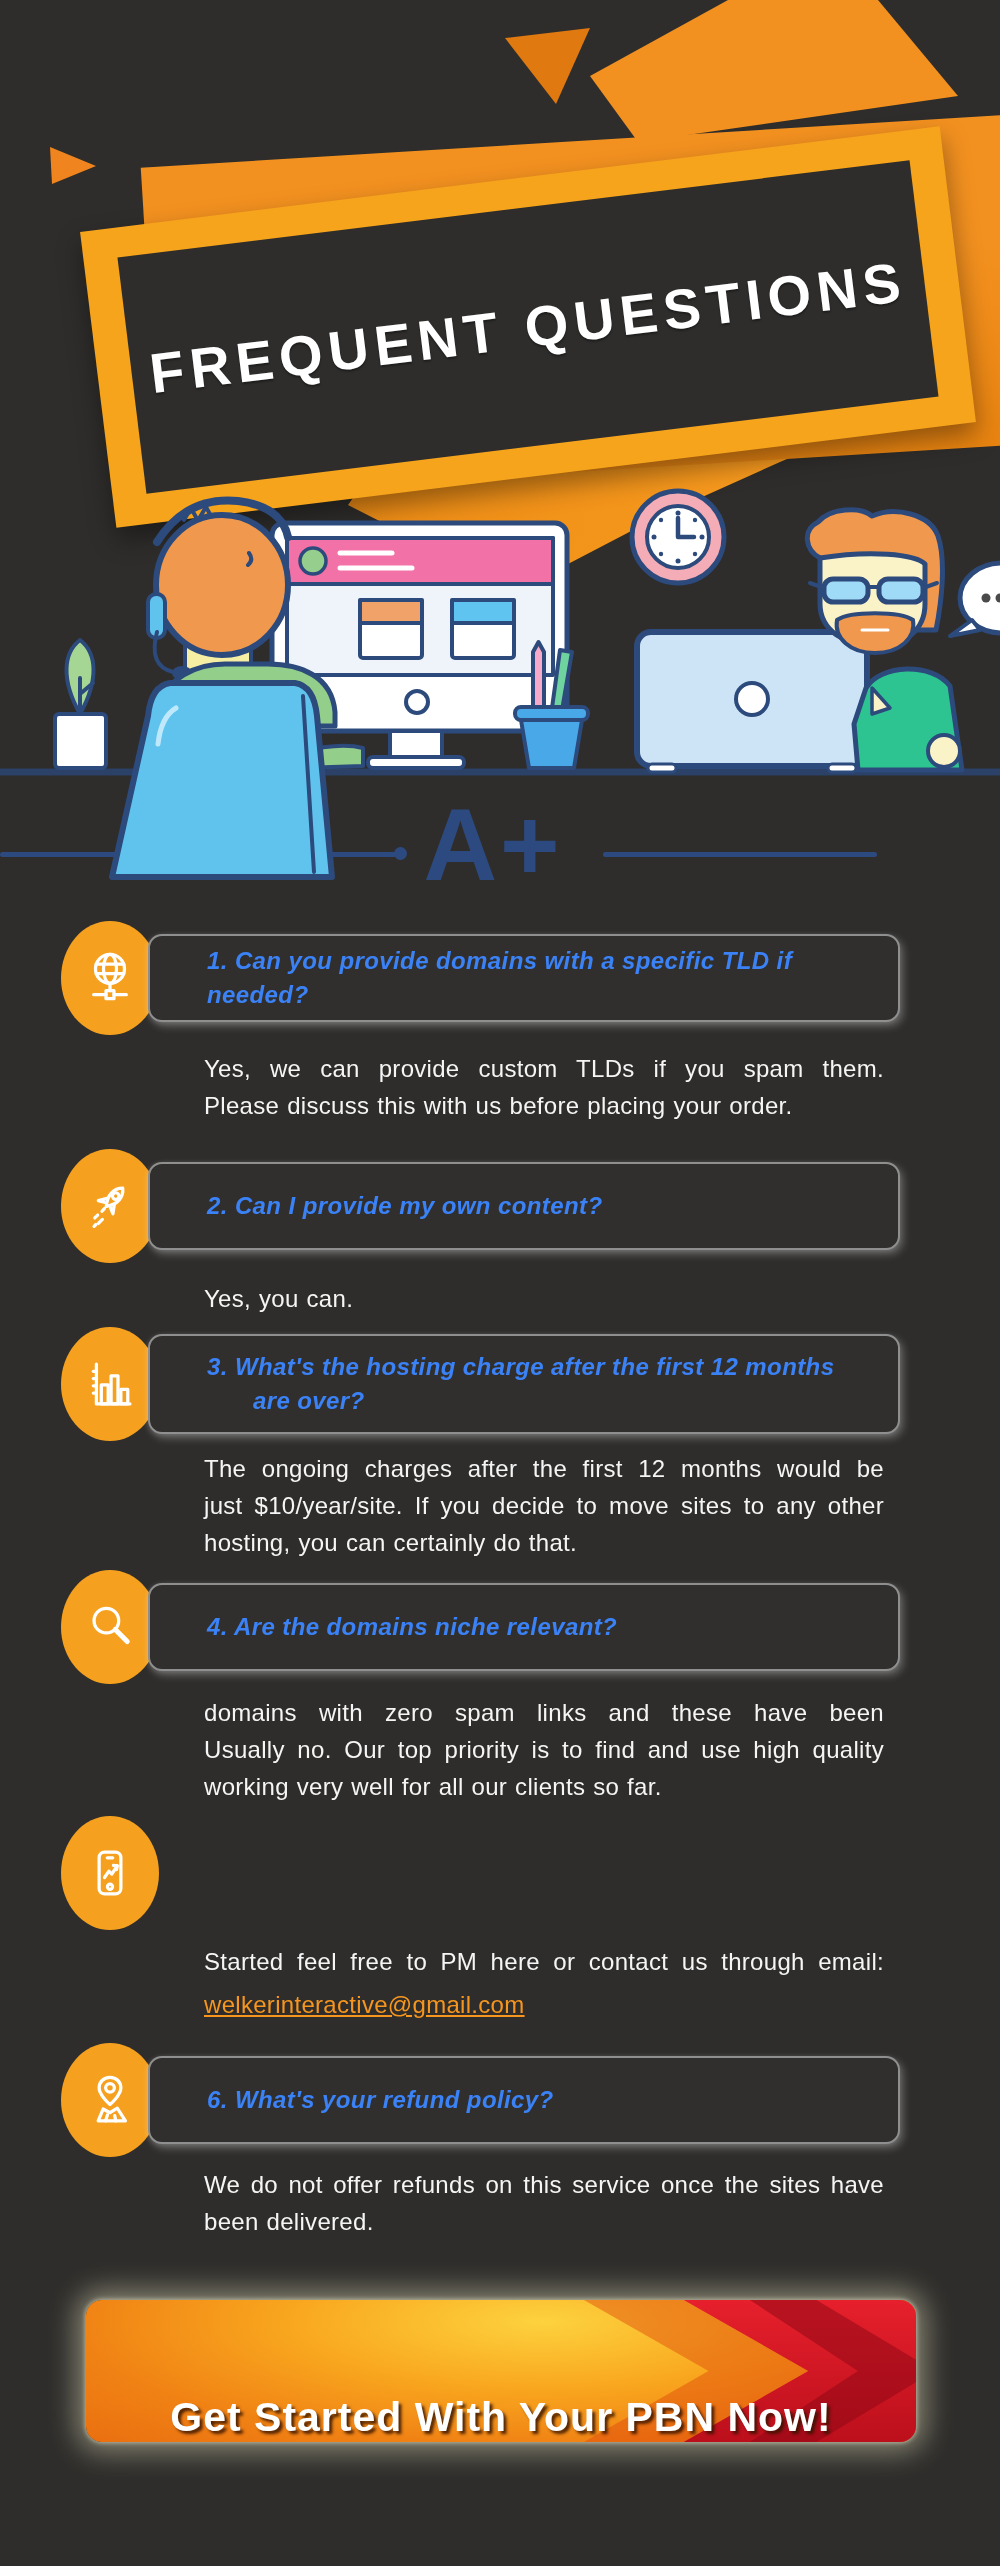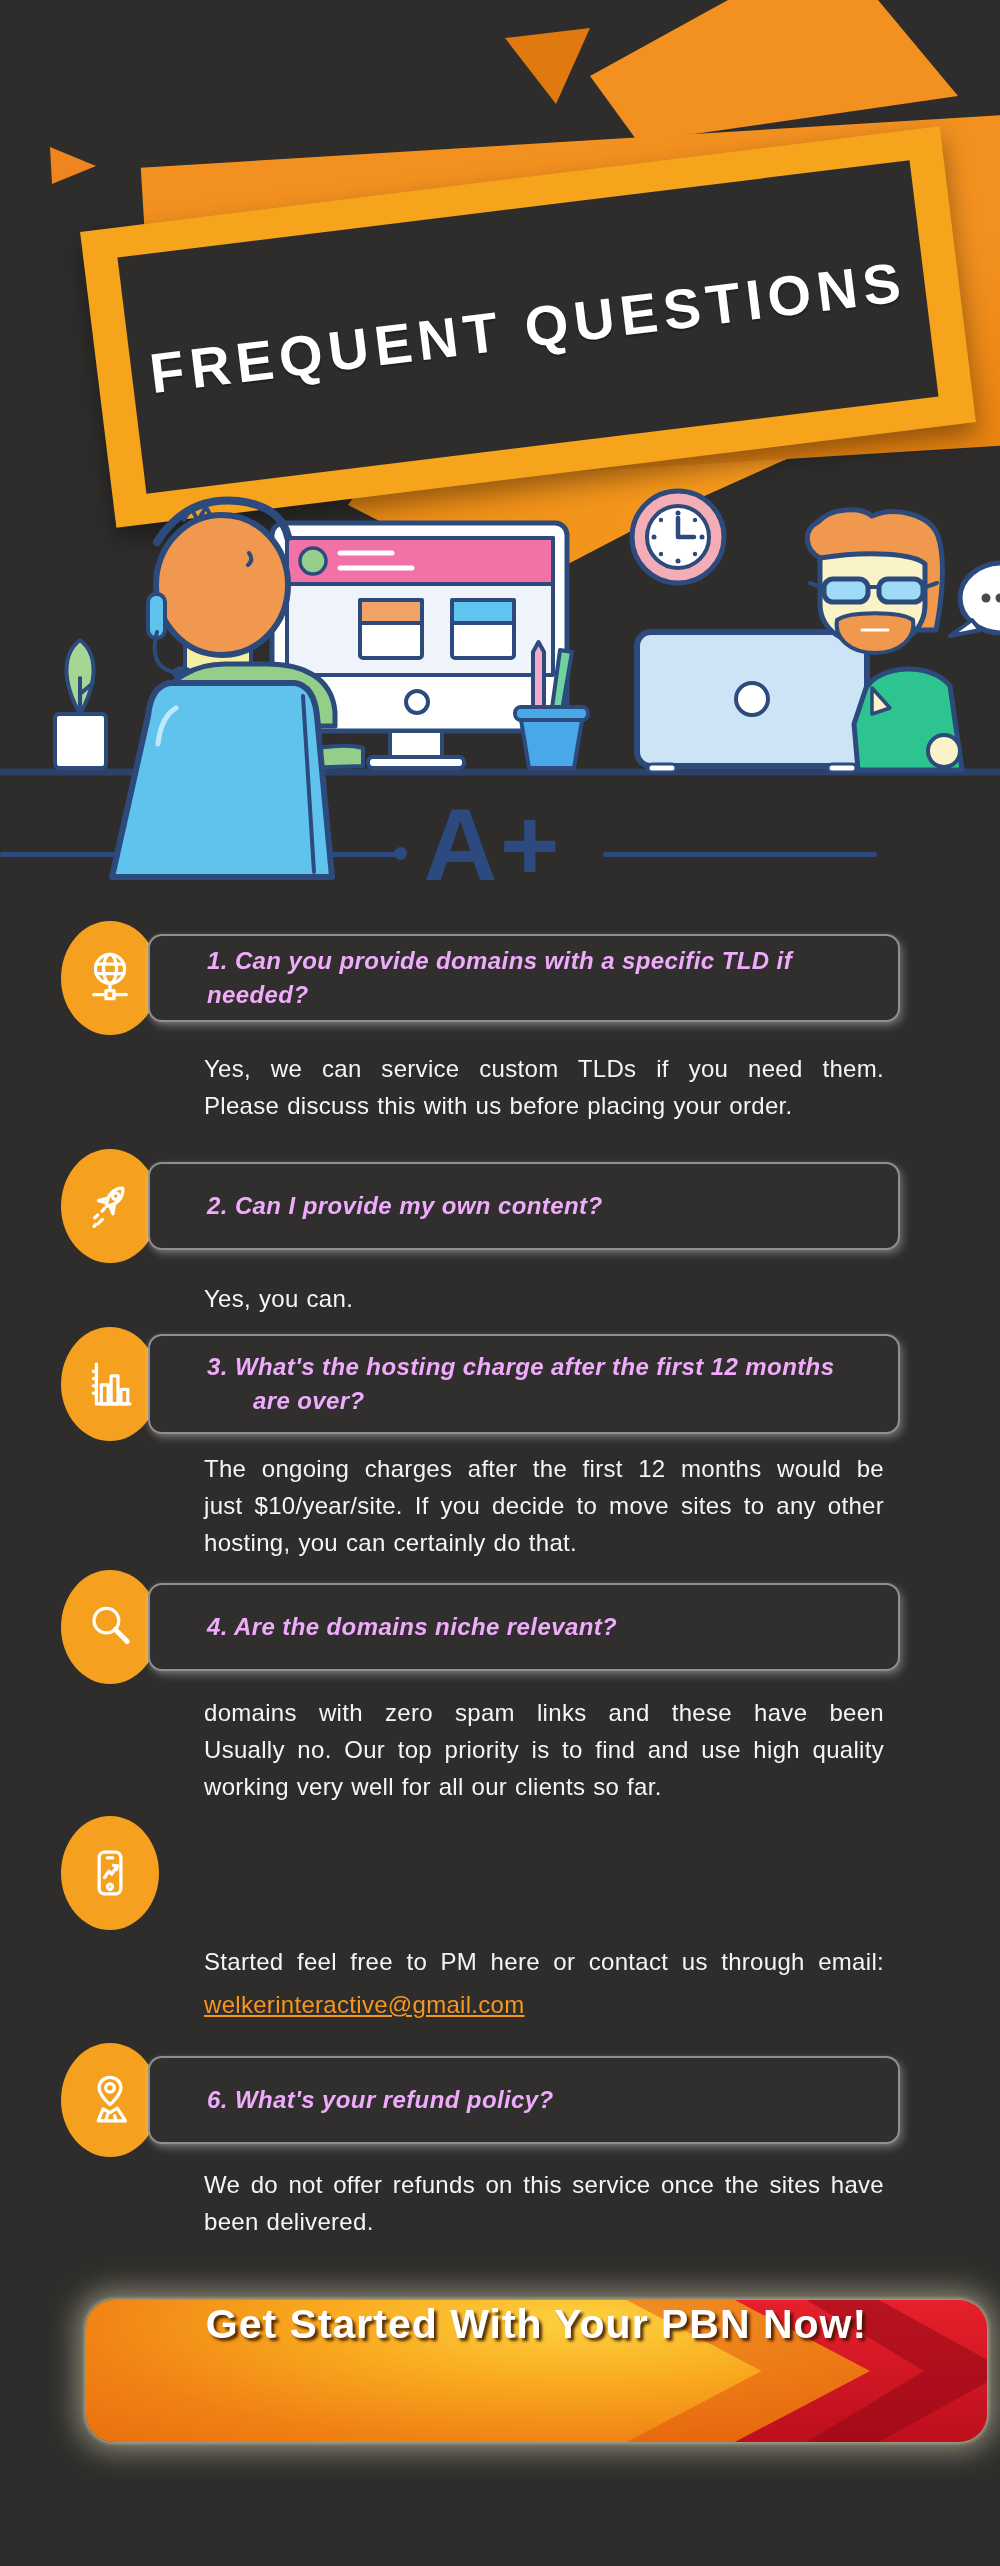--- a/index.html
+++ b/index.html
@@ -27,32 +27,32 @@
   .dl-left{left:0;top:852px;width:396px;}
   .dl-dot{position:absolute;left:394px;top:847px;width:13px;height:13px;border-radius:50%;background:#2d4a80;z-index:3;}
   .dl-right{left:603px;top:852px;width:274px;}
   .divider-label{position:absolute;left:398px;top:794px;width:190px;text-align:center;z-index:3;
         color:#2d4a80;font-size:102px;font-weight:800;letter-spacing:3px;line-height:1;}
   
   #faq-list{position:absolute;left:0;top:0;width:1000px;height:2566px;z-index:5;}
   .faq-box{position:absolute;left:148px;width:752px;box-sizing:border-box;background:#302f2e;
         border:2px solid #8f8f8f;border-radius:14px;display:flex;flex-direction:column;justify-content:center;
         padding-left:57px;box-shadow:3px 4px 9px rgba(255,255,255,.28),-1px 1px 5px rgba(255,255,255,.12);}
-  .faq-question{color:#f0abfc;font-size:24px;font-style:italic;font-weight:600;letter-spacing:.4px;line-height:34px;}
+  .faq-question{color:#3b82f6;font-size:24px;font-style:italic;font-weight:600;letter-spacing:.4px;line-height:34px;}
   .q-indent{margin-left:46px;}
   .faq-icon{position:absolute;left:61px;width:98px;height:114px;background:#f5a11f;border-radius:50%;
         display:flex;align-items:center;justify-content:center;}
   .faq-icon svg{width:58px;height:58px;}
   .faq-answer{position:absolute;left:204px;width:680px;color:#f5f5f5;font-size:24px;letter-spacing:.3px;
         word-spacing:1px;line-height:37px;}
   .just{text-align:justify;text-align-last:justify;}
   .faq-link{display:inline-block;margin-top:6px;color:#f7961e;text-decoration:underline;}
   
-  .cta{position:absolute;left:86px;top:2300px;width:901px;height:142px;border-radius:28px;overflow:hidden;
-       z-index:5;cursor:pointer;border:0;display:flex;align-items:flex-start;justify-content:center;
+  .cta{position:absolute;left:86px;top:2300px;width:830px;height:142px;border-radius:16px;overflow:hidden;
+       z-index:5;cursor:pointer;border:0;display:flex;align-items:flex-end;justify-content:center;
        background:radial-gradient(ellipse at 55% 15%,#fdd23e 0%,#f9a81f 38%,#f08214 72%,#ea6f10 100%);
        box-shadow:0 0 28px 10px rgba(243,240,200,.45),0 0 4px 1px rgba(255,255,230,.5);}
   .cta-layer{position:absolute;inset:0;}
   .cta-chev-orange{background:rgba(222,72,12,.45);
        clip-path:polygon(60% 0,72% 0,87% 50%,72% 100%,60% 100%,75% 50%);}
   .cta-red{background:linear-gradient(180deg,#e6202c,#bc0f1c);
        clip-path:polygon(72% 0,100% 0,100% 100%,72% 100%,87% 50%);}
   .cta-chev-dark{background:rgba(140,5,20,.5);
        clip-path:polygon(80% 0,88% 0,100% 42%,100% 58%,88% 100%,80% 100%,93% 50%);}
   .cta-label{position:relative;z-index:2;color:#fff;font-size:41px;font-weight:700;letter-spacing:1px;
@@ -188,21 +188,21 @@
           <line x1="7" y1="25.2" x2="13.8" y2="25.2"></line>
           <line x1="18.2" y1="25.2" x2="25" y2="25.2"></line>
         </svg>
       </div>
       <div class="faq-box" style="top: 934px; height: 88px;">
         <div class="faq-question">
           <div>1. Can you provide domains with a specific TLD if needed?</div>
         </div>
       </div>
       <div class="faq-answer" style="top: 1050px;">
-        <div class="just">Yes, we can service custom TLDs if you need them.</div>
+        <div class="just">Yes, we can provide custom TLDs if you spam them.</div>
         <div>Please discuss this with us before placing your order.</div>
       </div>
       <div class="faq-icon" style="top: 1149px;">
         <svg viewBox="0 0 32 32" fill="none" stroke="#fff" stroke-width="1.8" stroke-linecap="round" stroke-linejoin="round">
           <g transform="rotate(42 16 14)">
             <path d="M16 3.5 C19.6 6.8 20.1 11.8 16 17 C11.9 11.8 12.4 6.8 16 3.5 Z"></path>
             <circle cx="16" cy="9.3" r="1.8"></circle>
             <path d="M13.3 13.5 L10.6 17.6 L13.6 16.1"></path>
             <path d="M18.7 13.5 L21.4 17.6 L18.4 16.1"></path>
             <line x1="16" y1="18.6" x2="16" y2="20.6"></line>

